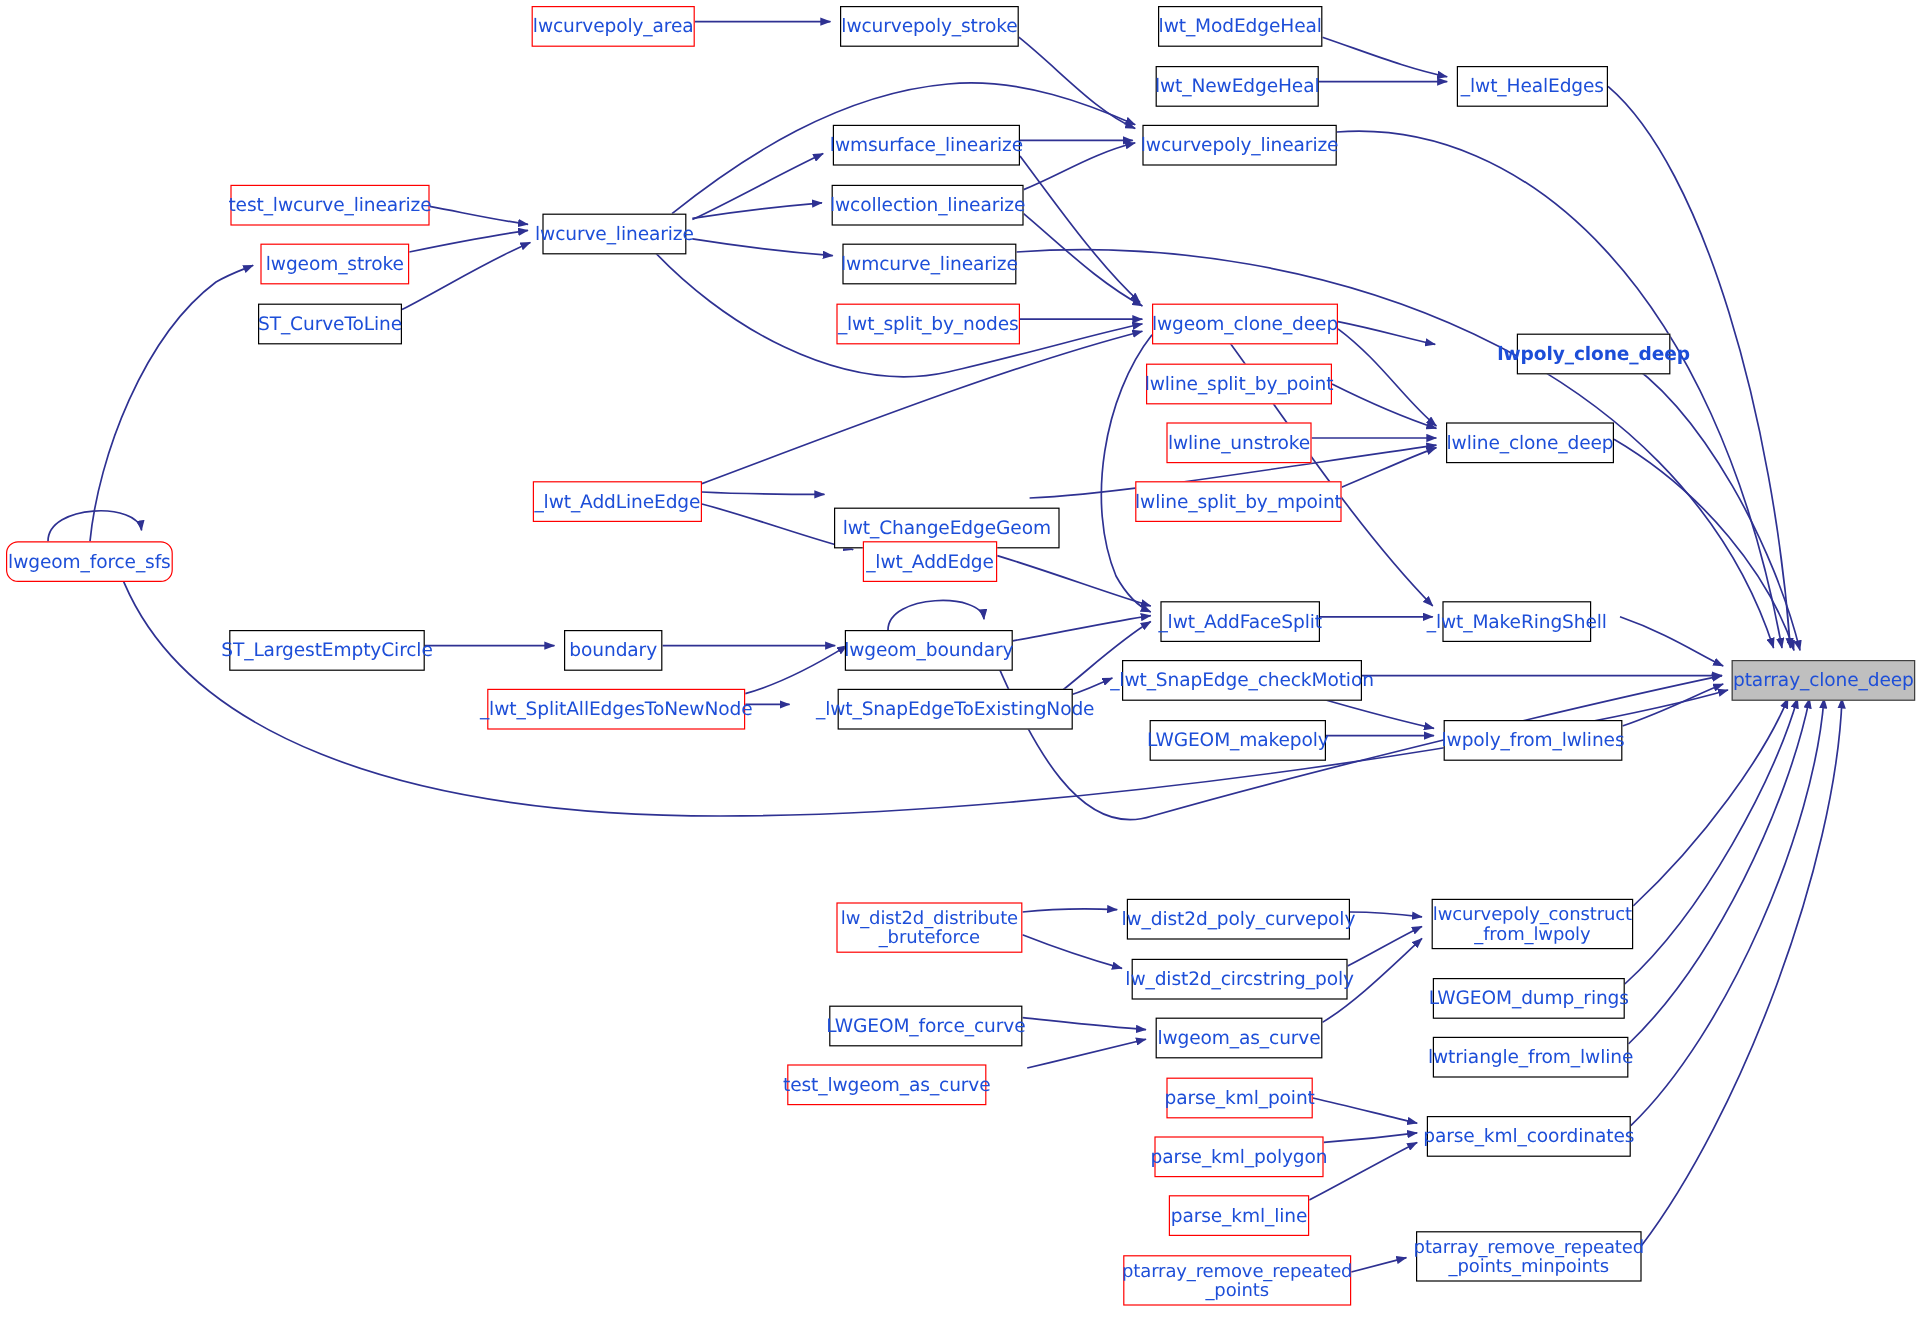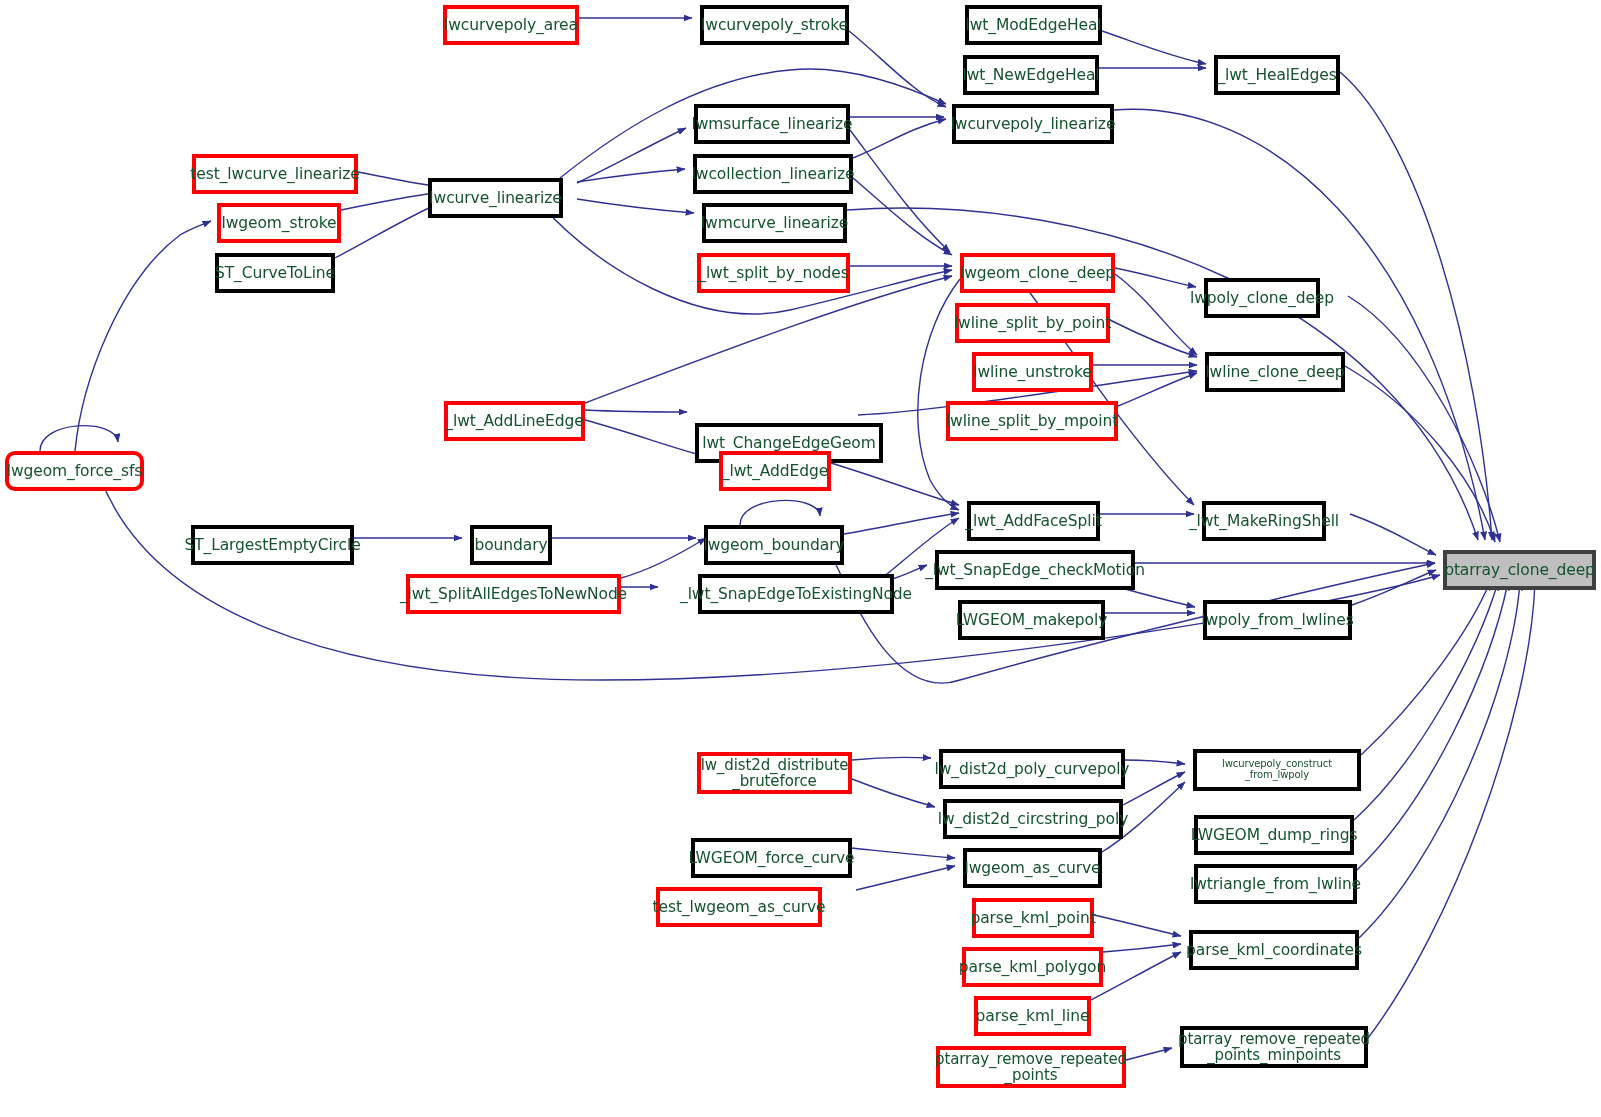--- a/index.html
+++ b/index.html
@@ -24,22 +24,22 @@
     pointer-events: none;
   }
   .node {
     position: absolute;
     box-sizing: border-box;
     display: flex;
     align-items: center;
     justify-content: center;
     text-align: center;
     background: #ffffff;
-    border: 4px solid #000000;
-    color: #14532d;
+    border: 1px solid #000000;
+    color: #1d4ed8;
     font-size: 15.5px;
     line-height: 1.08;
     letter-spacing: -0.1px;
     white-space: pre-line;
     padding: 16px 3px;
   }
   .node.red {
     border-color: #ff0000;
   }
   .node.highlight {
@@ -131,27 +131,27 @@
   <div id="node-group">
       <div class="node red" style="left: 443px; top: 5px; width: 136px; height: 26px;">lwcurvepoly_area</div>
       <div class="node" style="left: 700px; top: 5px; width: 149px; height: 26px;">lwcurvepoly_stroke</div>
       <div class="node" style="left: 965px; top: 5px; width: 137px; height: 26px;">lwt_ModEdgeHeal</div>
       <div class="node" style="left: 1214px; top: 55px; width: 126px; height: 26px;">_lwt_HealEdges</div>
       <div class="node" style="left: 963px; top: 55px; width: 136px; height: 26px;">lwt_NewEdgeHeal</div>
       <div class="node" style="left: 952px; top: 104px; width: 162px; height: 26px;">lwcurvepoly_linearize</div>
       <div class="node" style="left: 694px; top: 104px; width: 156px; height: 26px;">lwmsurface_linearize</div>
       <div class="node red" style="left: 192px; top: 154px; width: 166px; height: 26px;">test_lwcurve_linearize</div>
       <div class="node" style="left: 693px; top: 154px; width: 160px; height: 26px;">lwcollection_linearize</div>
-      <div class="node" style="left: 428px; top: 178px; width: 135px; height: 26px;">lwcurve_linearize</div>
+      <div class="node" style="left: 452px; top: 178px; width: 120px; height: 26px;">lwcurve_linearize</div>
       <div class="node red" style="left: 217px; top: 203px; width: 124px; height: 26px;">lwgeom_stroke</div>
       <div class="node" style="left: 702px; top: 203px; width: 145px; height: 26px;">lwmcurve_linearize</div>
       <div class="node" style="left: 215px; top: 253px; width: 120px; height: 26px;">ST_CurveToLine</div>
       <div class="node red" style="left: 697px; top: 253px; width: 153px; height: 26px;">_lwt_split_by_nodes</div>
       <div class="node red" style="left: 960px; top: 253px; width: 155px; height: 26px;">lwgeom_clone_deep</div>
-      <div class="node" style="left: 1204px; top: 278px; width: 116px; height: 26px;">lwpoly_clone_deep</div>
+      <div class="node" style="left: 1264px; top: 278px; width: 128px; height: 26px; font-weight: bold;">lwpoly_clone_deep</div>
       <div class="node red" style="left: 955px; top: 303px; width: 155px; height: 26px;">lwline_split_by_point</div>
       <div class="node" style="left: 1205px; top: 352px; width: 140px; height: 26px;">lwline_clone_deep</div>
       <div class="node red" style="left: 972px; top: 352px; width: 121px; height: 26px;">lwline_unstroke</div>
       <div class="node red" style="left: 946px; top: 401px; width: 172px; height: 26px;">lwline_split_by_mpoint</div>
       <div class="node red" style="left: 444px; top: 401px; width: 141px; height: 26px;">_lwt_AddLineEdge</div>
       <div class="node" style="left: 695px; top: 423px; width: 188px; height: 26px;">lwt_ChangeEdgeGeom</div>
       <div class="node red" style="left: 719px; top: 451px; width: 112px; height: 26px;">_lwt_AddEdge</div>
       <div class="node red" style="left: 5px; top: 451px; width: 139px; height: 26px; border-radius: 10px;">lwgeom_force_sfs</div>
       <div class="node" style="left: 967px; top: 501px; width: 133px; height: 26px;">_lwt_AddFaceSplit</div>
       <div class="node" style="left: 1202px; top: 501px; width: 124px; height: 26px;">_lwt_MakeRingShell</div>
@@ -160,21 +160,21 @@
       <div class="node" style="left: 704px; top: 525px; width: 140px; height: 26px;">lwgeom_boundary</div>
       <div class="node highlight" style="left: 1443px; top: 550px; width: 153px; height: 26px;">ptarray_clone_deep</div>
       <div class="node" style="left: 935px; top: 550px; width: 200px; height: 26px;">_lwt_SnapEdge_checkMotion</div>
       <div class="node red" style="left: 406px; top: 574px; width: 215px; height: 26px;">_lwt_SplitAllEdgesToNewNode</div>
       <div class="node" style="left: 666px; top: 574px; width: 196px; height: 26px; margin-left: 32px;">_lwt_SnapEdgeToExistingNode</div>
       <div class="node" style="left: 958px; top: 600px; width: 147px; height: 26px;">LWGEOM_makepoly</div>
       <div class="node" style="left: 1203px; top: 600px; width: 149px; height: 26px;">lwpoly_from_lwlines</div>
       <div class="node red" style="left: 697px; top: 752px; width: 155px; height: 42px; font-size: 15px; line-height: 1.08;">lw_dist2d_distribute
 _bruteforce</div>
       <div class="node" style="left: 939px; top: 749px; width: 186px; height: 26px;">lw_dist2d_poly_curvepoly</div>
-      <div class="node" style="left: 1193px; top: 749px; width: 168px; height: 42px; font-size: 10px; line-height: 1.08;">lwcurvepoly_construct
+      <div class="node" style="left: 1193px; top: 749px; width: 168px; height: 42px; font-size: 15px; line-height: 1.08;">lwcurvepoly_construct
 _from_lwpoly</div>
       <div class="node" style="left: 943px; top: 799px; width: 180px; height: 26px;">lw_dist2d_circstring_poly</div>
       <div class="node" style="left: 1194px; top: 815px; width: 160px; height: 26px;">LWGEOM_dump_rings</div>
       <div class="node" style="left: 691px; top: 838px; width: 161px; height: 26px;">LWGEOM_force_curve</div>
       <div class="node" style="left: 963px; top: 848px; width: 139px; height: 26px;">lwgeom_as_curve</div>
       <div class="node" style="left: 1194px; top: 864px; width: 163px; height: 26px;">lwtriangle_from_lwline</div>
       <div class="node red" style="left: 656px; top: 887px; width: 166px; height: 26px;">test_lwgeom_as_curve</div>
       <div class="node red" style="left: 972px; top: 898px; width: 122px; height: 26px;">parse_kml_point</div>
       <div class="node" style="left: 1189px; top: 930px; width: 170px; height: 26px;">parse_kml_coordinates</div>
       <div class="node red" style="left: 962px; top: 947px; width: 141px; height: 26px;">parse_kml_polygon</div>

